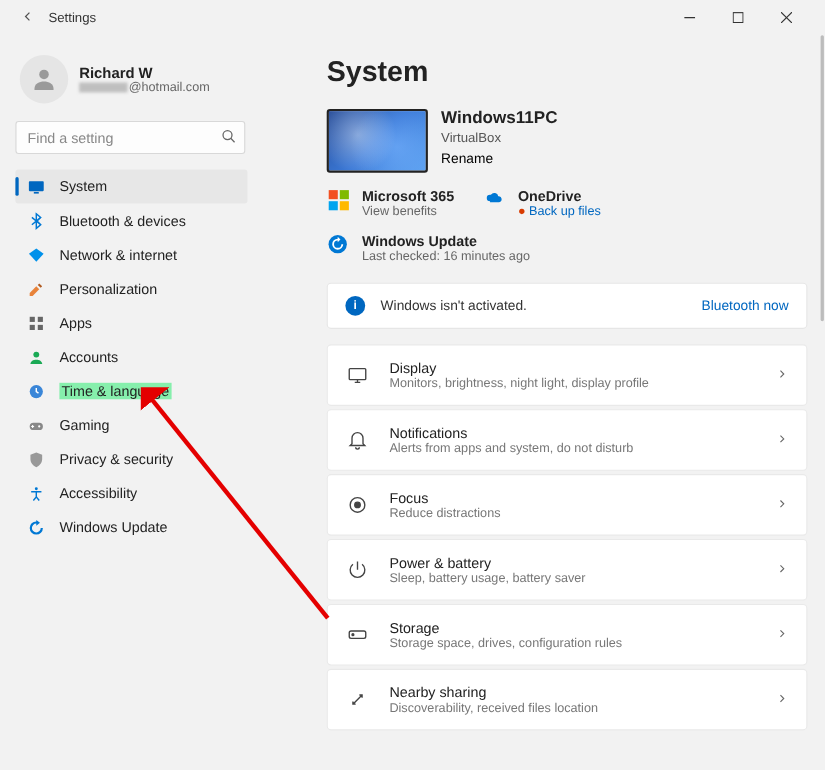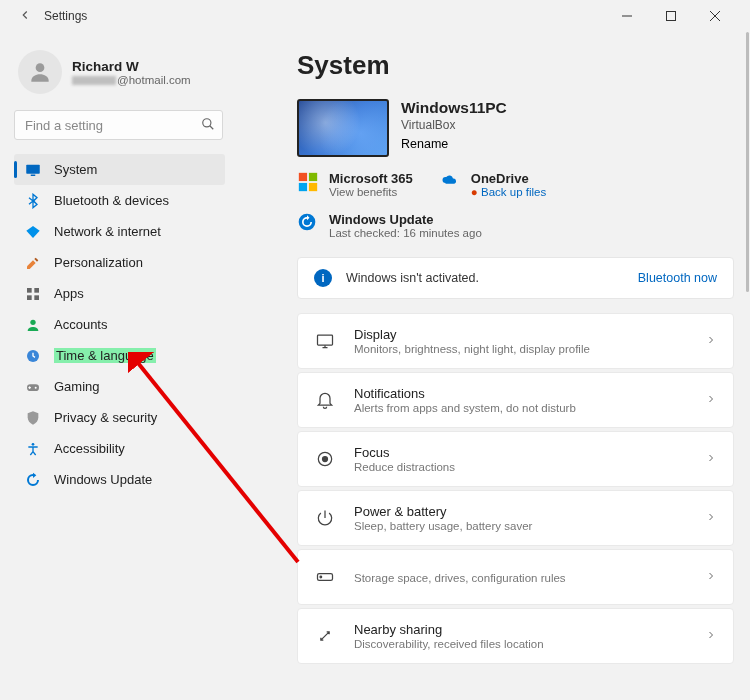--- a/index.html
+++ b/index.html
@@ -351,20 +351,21 @@
             </svg></div>
         </div>
         <div class="card">
           <div class="cicon">
             <svg viewBox="0 0 24 24" width="20" height="20" fill="none" stroke="#444" stroke-width="1.5">
               <rect x="3" y="8" width="18" height="8" rx="2"></rect>
               <circle cx="7" cy="12" r="1" fill="#444"></circle>
             </svg>
           </div>
           <div class="ctext">
+            <div class="ctitle">Storage</div>
             <div class="csub">Storage space, drives, configuration rules</div>
           </div>
           <div class="cchev"><svg width="12" height="12" viewBox="0 0 24 24" fill="none" stroke="#666" stroke-width="2">
               <path d="M9 18l6-6-6-6"></path>
             </svg></div>
         </div>
         <div class="card">
           <div class="cicon">
             <svg viewBox="0 0 24 24" width="20" height="20" fill="none" stroke="#444" stroke-width="1.5">
               <path d="M7 17l10-10M14 7h3v3M10 17H7v-3"></path>

